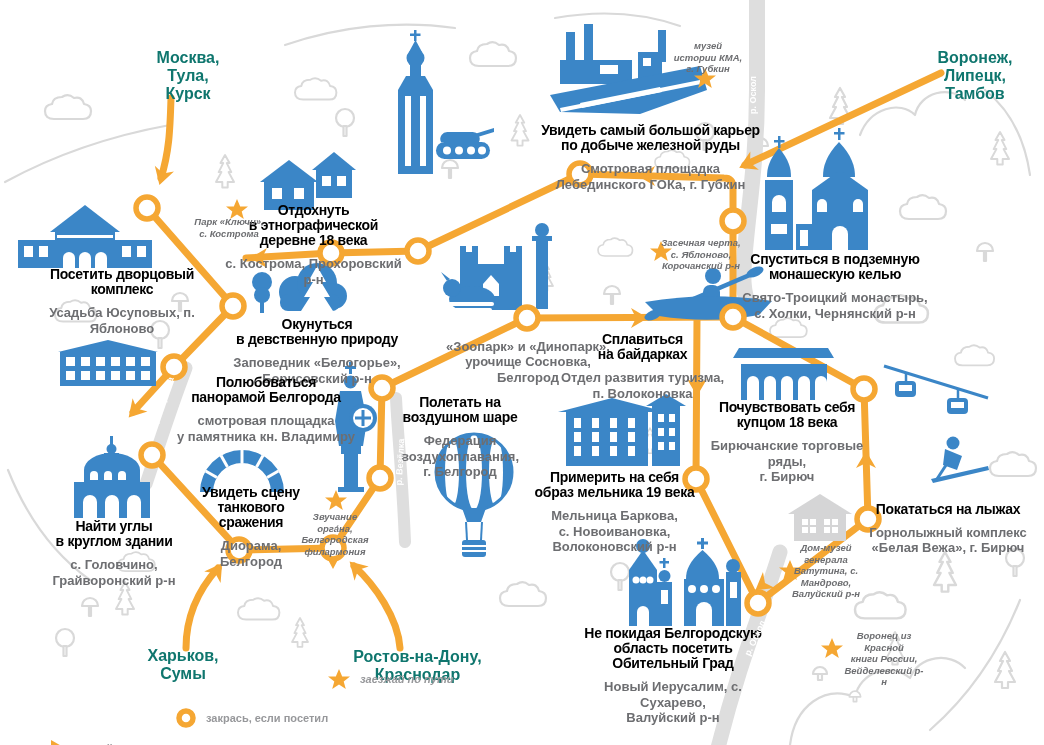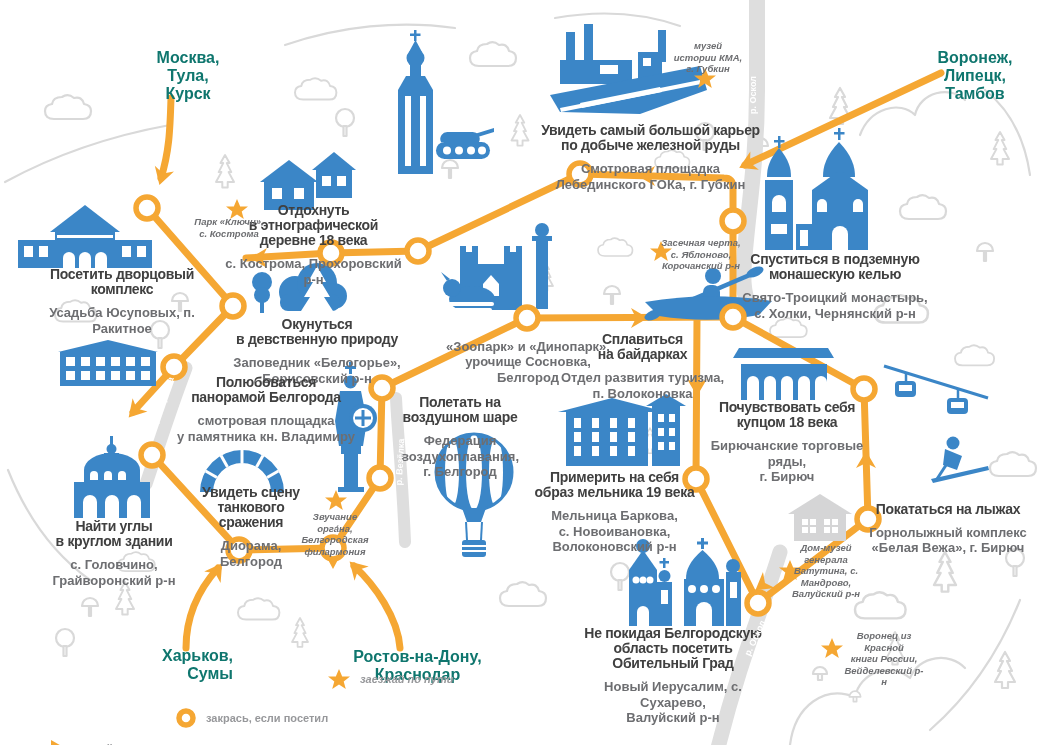--- a/index.html
+++ b/index.html
@@ -1,20 +1,20 @@
 <!DOCTYPE html>
 <html><head>
 <meta charset="utf-8">
 <style>
   html,body{margin:0;padding:0;background:#fff;}
   #stage{position:relative;width:1044px;height:745px;background:#ffffff;overflow:hidden;
          font-family:"Liberation Sans",sans-serif;}
   #map-svg{position:absolute;left:0;top:0;}
   .attr-label{position:absolute;text-align:center;pointer-events:none;}
-  .attr-title{font-weight:700;font-size:14px;line-height:1.08;color:#404040;letter-spacing:-0.3px;white-space:pre-line;}
+  .attr-title{font-weight:700;font-size:14px;line-height:1.08;color:#000000;letter-spacing:-0.3px;white-space:pre-line;}
   .attr-sub{font-weight:700;font-size:13px;line-height:1.18;color:#6D6E71;white-space:pre-line;margin-top:8px;}
   .corner-label{position:absolute;font-weight:700;font-size:16px;line-height:1.12;color:#0f766e;
                 text-align:center;white-space:pre-line;}
   .star-label{position:absolute;font-style:italic;font-weight:700;font-size:9.5px;line-height:1.22;
               color:#6D6E71;text-align:center;white-space:pre-line;}
   .river-label{position:absolute;font-weight:700;font-size:9px;color:#ffffff;text-align:center;}
   .legend-item{position:absolute;display:flex;align-items:center;gap:9px;height:24px;}
   .legend-item span{font-weight:700;font-size:11px;color:#97989B;}
 </style>
 </head>
@@ -425,29 +425,29 @@
     <path transform="translate(832,649)" d="M0,-11 L3.2,-3.4 L11,-3.4 L4.7,1.6 L6.8,9 L0,4.4 L-6.8,9 L-4.7,1.6 L-11,-3.4 L-3.2,-3.4 Z"></path>
   </g>
 </svg>
 
 <div class="corner-label" style="left:138px;top:49px;width:100px;">Москва,
 Тула,
 Курск</div>
 <div class="corner-label" style="left:925px;top:49px;width:100px;">Воронеж,
 Липецк,
 Тамбов</div>
-<div class="corner-label" style="left:133px;top:647px;width:100px;text-align:right;">Харьков,
+<div class="corner-label" style="left:133px;top:647px;width:100px;">Харьков,
 Сумы</div>
 <div class="corner-label" style="left:330px;top:648px;width:175px;">Ростов-на-Дону,
 Краснодар</div>
 
 <div class="attr-label" style="left:27px;top:267px;width:190px;">
   <div class="attr-title">Посетить дворцовый
 комплекс</div>
-  <div class="attr-sub">Усадьба Юсуповых, п. Ракитное</div>
+  <div class="attr-sub">Усадьба Юсуповых, п. Яблоново</div>
 </div>
 <div class="attr-label" style="left:221px;top:203px;width:185px;">
   <div class="attr-title">Отдохнуть
 в этнографической
 деревне 18 века</div>
   <div class="attr-sub">с. Кострома, Прохоровский р-н</div>
 </div>
 <div class="attr-label" style="left:528px;top:123px;width:245px;">
   <div class="attr-title">Увидеть самый большой карьер
 по добыче железной руды</div>

